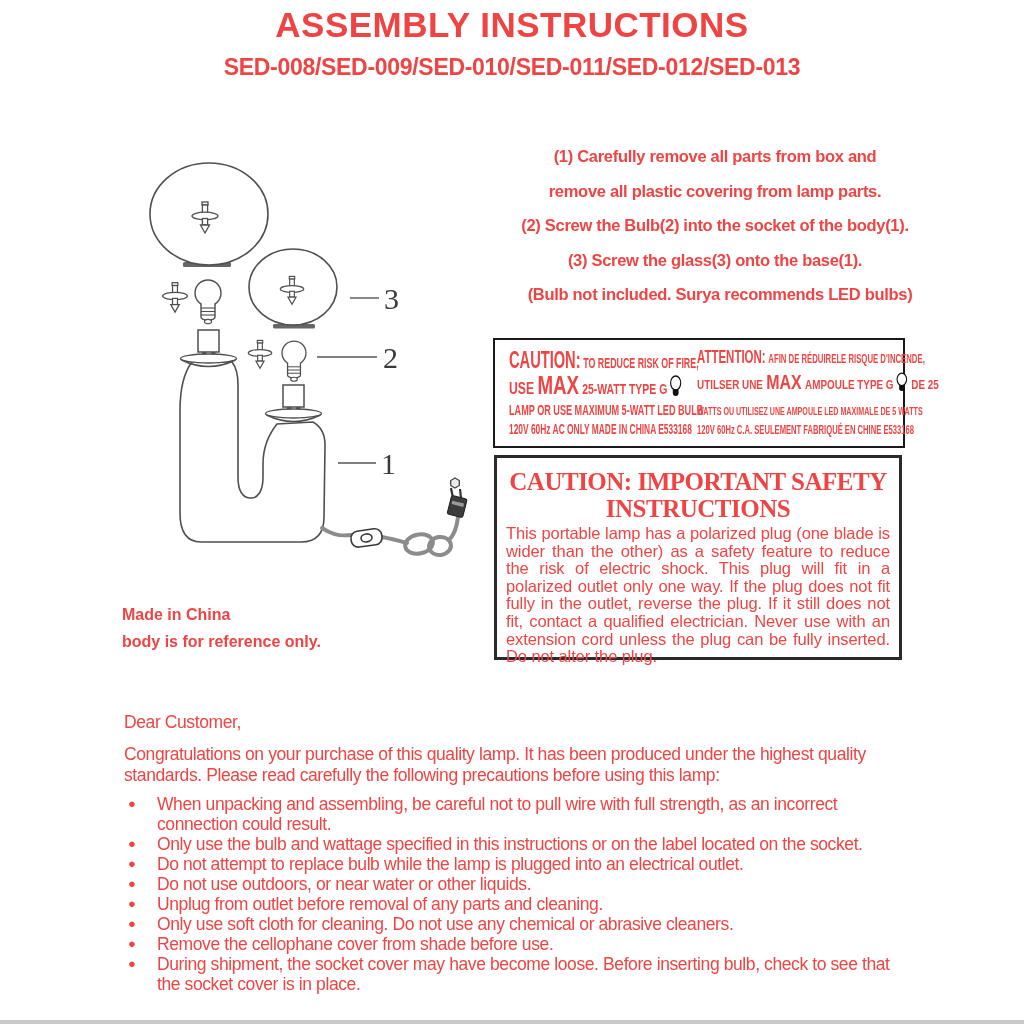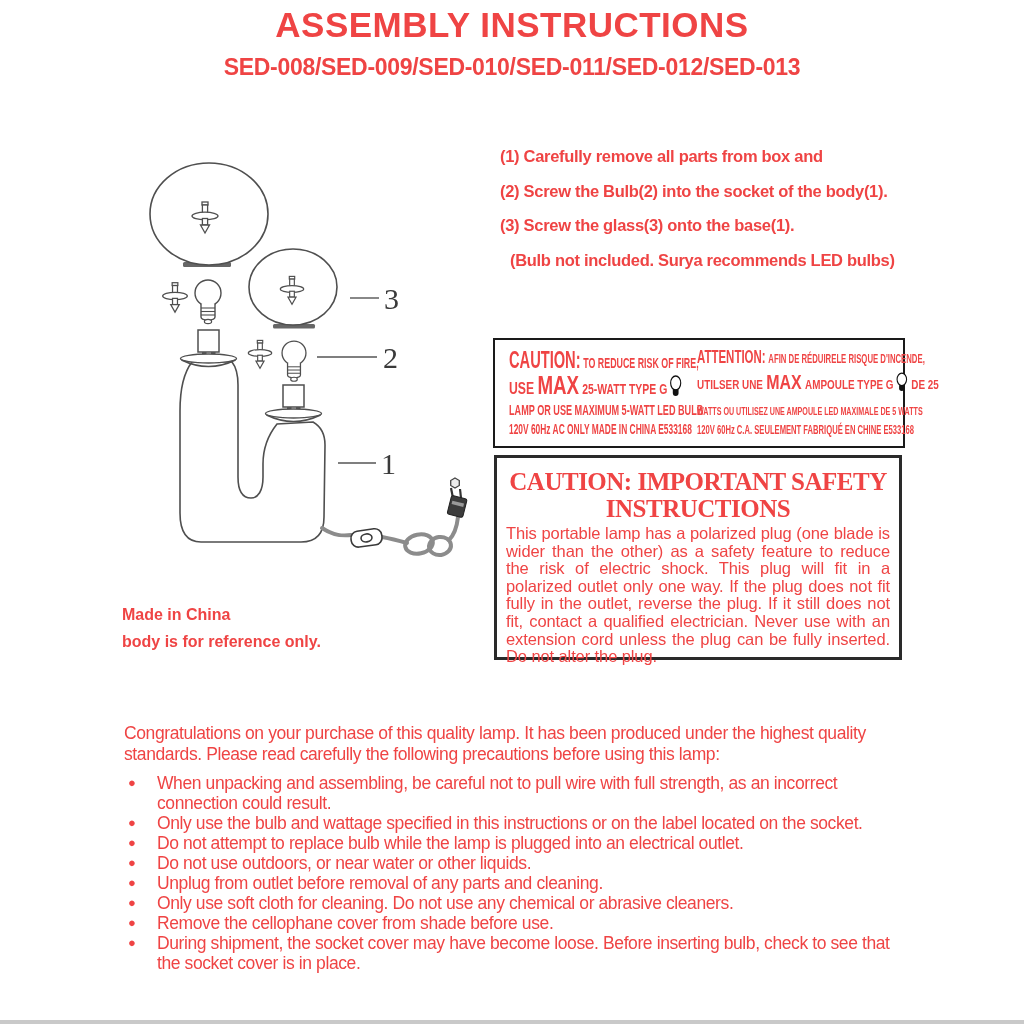--- a/index.html
+++ b/index.html
@@ -12,21 +12,21 @@
          font-size:35px;font-weight:bold;letter-spacing:.5px;}
   .models{position:absolute;top:54px;left:0;width:100%;text-align:center;
           font-size:23px;font-weight:bold;letter-spacing:-.3px;}
 
   
   .diagram{position:absolute;left:130px;top:145px;}
   .dg-num{font-family:"Liberation Serif",serif;font-size:30px;fill:#3a3a3a;}
 
   
   .steps{position:absolute;left:500px;top:147px;width:430px;}
-  .step-line{height:34.5px;font-size:16.5px;font-weight:bold;letter-spacing:-.3px;white-space:nowrap;}
+  .step-line{height:34.5px;font-size:16.5px;font-weight:bold;letter-spacing:-.3px;white-space:nowrap;text-align:center;}
   .step-note{padding-left:10px;}
 
   
   .label-box{position:absolute;left:493px;top:338px;width:412px;height:110px;
              border:2.5px solid #1a1a1a;box-sizing:border-box;display:flex;
              padding:6px 4px 4px 8px;}
   .lb-col{white-space:nowrap;margin-left:6px;}
   .lb-col-en{width:182px;flex:none;}
   .lb-col-fr{flex:1;}
   .cond{display:inline-block;transform-origin:0 70%;white-space:nowrap;font-weight:bold;}
@@ -153,20 +153,21 @@
     <line x1="220" y1="153" x2="249" y2="153" stroke="#555" stroke-width="1.4"></line>
     <text class="dg-num" x="254" y="164">3</text>
     <line x1="187" y1="212" x2="247" y2="212" stroke="#555" stroke-width="1.4"></line>
     <text class="dg-num" x="253" y="223">2</text>
     <line x1="208" y1="318" x2="246" y2="318" stroke="#555" stroke-width="1.4"></line>
     <text class="dg-num" x="251" y="329">1</text>
   </svg>
 
   <div class="steps">
     <div class="step-line">(1) Carefully remove all parts from box and</div>
+    <div class="step-line">remove all plastic covering from lamp parts.</div>
     <div class="step-line">(2) Screw the Bulb(2) into the socket of the body(1).</div>
     <div class="step-line">(3) Screw the glass(3) onto the base(1).</div>
     <div class="step-line step-note">(Bulb not included. Surya recommends LED bulbs)</div>
   </div>
 
   <div class="label-box">
     <div class="lb-col lb-col-en">
       <div class="lb-row"><span class="cond en-r1"><span class="lb-big">CAUTION:</span> <span class="lb-med">TO REDUCE RISK OF FIRE,</span></span></div>
       <div class="lb-row2"><span class="cond en-r2"><span class="lb-use">USE</span> <span class="lb-max">MAX</span> <span class="lb-med">25-WATT TYPE G</span><svg class="lb-bulb" width="19" height="23" viewBox="0 0 19 23">
               <circle cx="9.5" cy="8" r="7" fill="#fff" stroke="#111" stroke-width="1.6"></circle>
@@ -193,20 +194,21 @@
     </div>
     <div class="safety-body">This portable lamp has a polarized plug (one blade is wider than the other) as a safety feature to reduce the risk of electric shock. This plug will fit in a polarized outlet only one way. If the plug does not fit fully in the outlet, reverse the plug. If it still does not fit, contact a qualified electrician. Never use with an extension cord unless the plug can be fully inserted. Do not alter the plug.</div>
   </div>
 
   <div class="note">
     <div>Made in China</div>
     <div>body is for reference only.</div>
   </div>
 
   <div class="customer">
+    <div class="salutation">Dear Customer,</div>
     <div class="intro">Congratulations on your purchase of this quality lamp. It has been produced under the highest quality standards. Please read carefully the following precautions before using this lamp:</div>
     <div class="bullets">
       <div class="bullet-item">
           <span class="bullet-marker">●</span>
           <span class="bullet-text">When unpacking and assembling, be careful not to pull wire with full strength, as an incorrect connection could result.</span>
         </div>
       <div class="bullet-item">
           <span class="bullet-marker">●</span>
           <span class="bullet-text">Only use the bulb and wattage specified in this instructions or on the label located on the socket.</span>
         </div>

